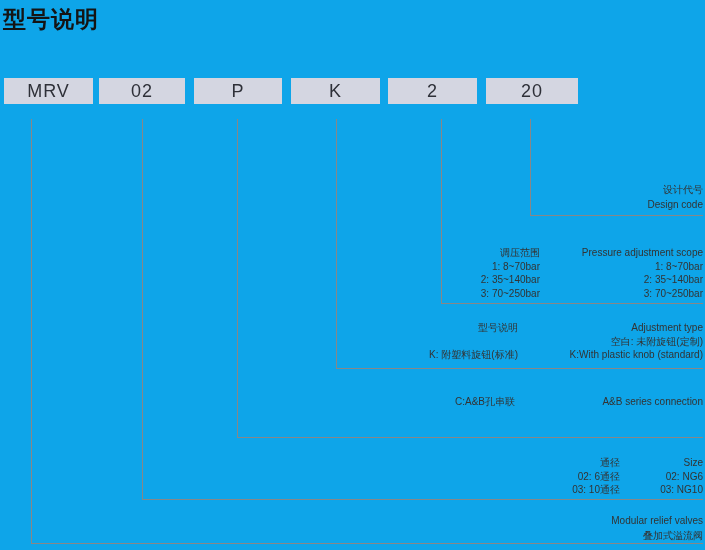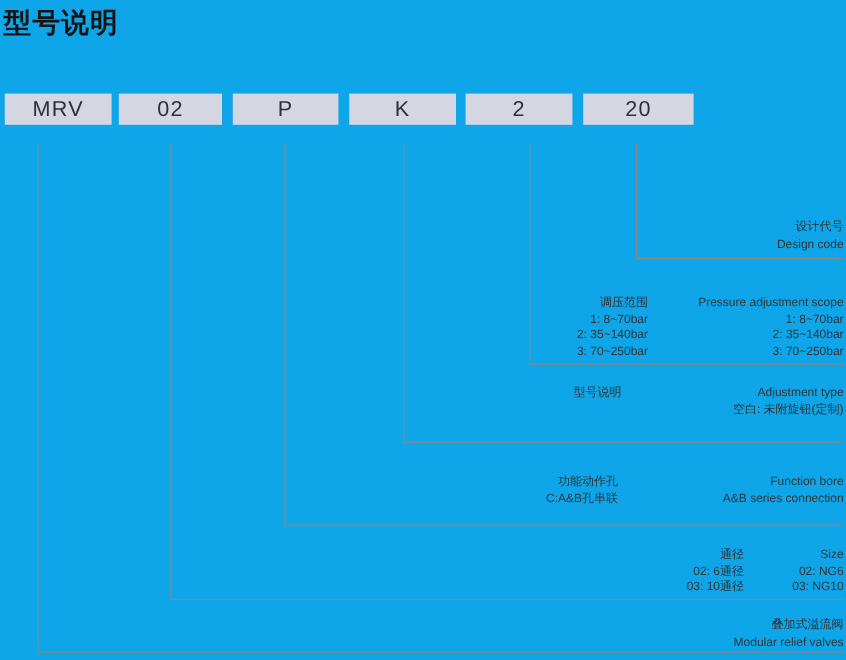--- a/index.html
+++ b/index.html
@@ -121,27 +121,27 @@
   </div>
 
   <div class="section" id="sec-adjust" style="top:321px;">
     <div class="srow">
       <span class="c1">型号说明</span>
       <span class="c2">Adjustment type</span>
     </div>
     <div class="srow">
       <span class="c1">空白: 未附旋钮(定制)</span>
     </div>
+    <div class="srow">
+      <span class="c1">K: 附塑料旋钮(标准)</span>
+      <span class="c2">K:With plastic knob (standard)</span>
+    </div>
   </div>
 
   <div class="section" id="sec-function" style="top:395px;">
-    <div class="srow">
-      <span class="c1">功能动作孔</span>
-      <span class="c2">Function bore</span>
-    </div>
     <div class="srow">
       <span class="c1">C:A&amp;B孔串联</span>
       <span class="c2">A&amp;B series connection</span>
     </div>
   </div>
 
   <div class="section" id="sec-size" style="top:456px;">
     <div class="srow">
       <span class="c1">通径</span>
       <span class="c2">Size</span>
@@ -151,20 +151,20 @@
       <span class="c2">02: NG6</span>
     </div>
     <div class="srow">
       <span class="c1">03: 10通径</span>
       <span class="c2">03: NG10</span>
     </div>
   </div>
 
   <div class="section" id="sec-product" style="top:513px;">
     <div class="srow">
-        <span class="c1">叠加式溢流阀</span>
+        <span class="c1">Modular relief valves</span>
       </div>
     <div class="srow">
-        <span class="c1">Modular relief valves</span>
+        <span class="c1">叠加式溢流阀</span>
       </div>
   </div>
 
 </div>
 
 </body></html>

